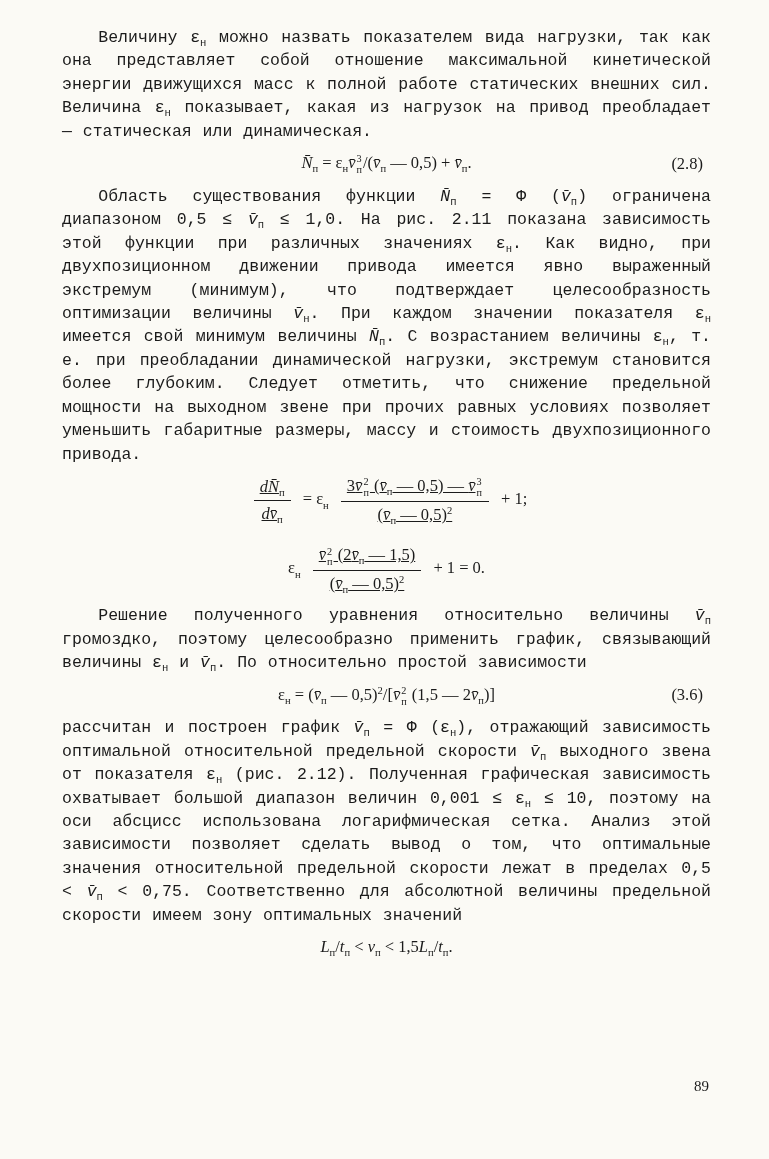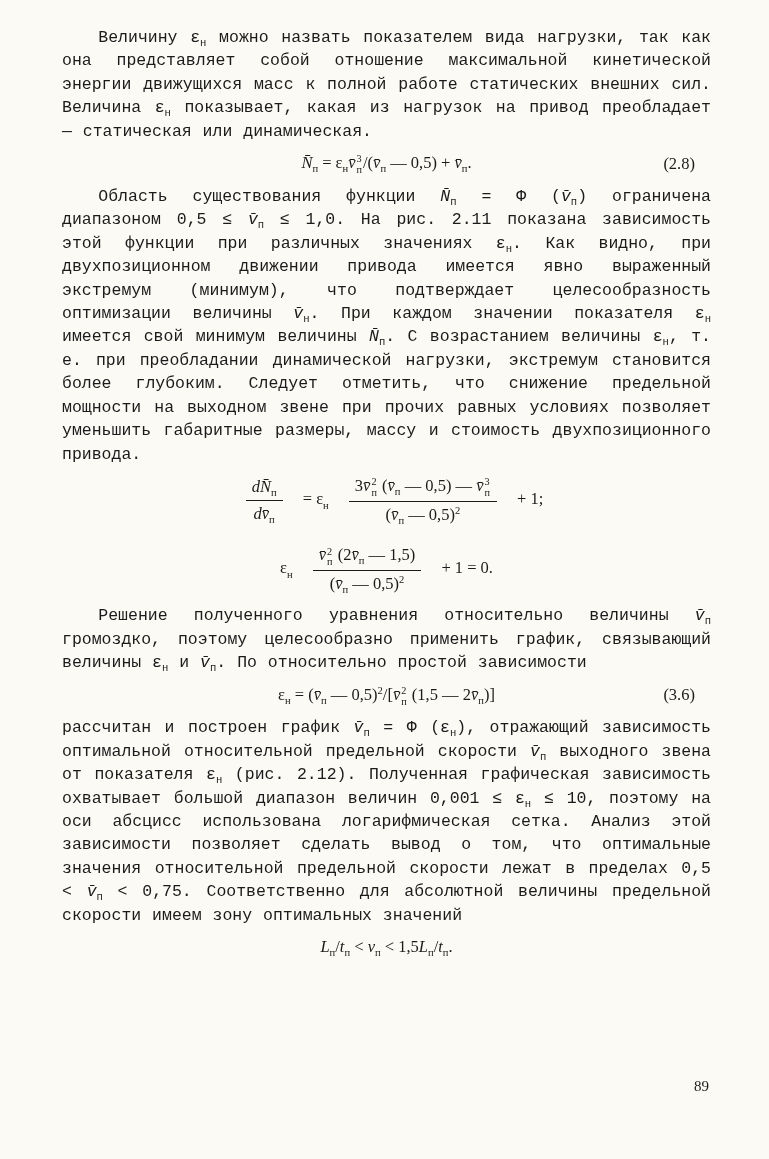--- a/index.html
+++ b/index.html
@@ -32,31 +32,32 @@
   .formula-row {
     position: relative;
     text-align: center;
     font-size: 16.5px;
     line-height: 1.35;
     margin: 9px 0;
   }
   .formula { display: inline-block; }
   .eq-number {
     position: absolute;
-    right: 16px;
+    right: 8px;
     top: 50%;
     transform: translateY(-50%);
   }
   sub, sup { font-size: 0.64em; line-height: 0; }
   i { font-style: italic; }
   .frac {
     display: inline-block;
     vertical-align: middle;
     text-align: center;
-    margin: 0 16px;
+    margin: 0 8px;
+    text-decoration: underline;
   }
   .frac .num {
     display: block;
     border-bottom: 1px solid #1b1b1b;
     padding: 0 6px 2px;
   }
   .frac .den {
     display: block;
     padding: 2px 6px 0;
   }

